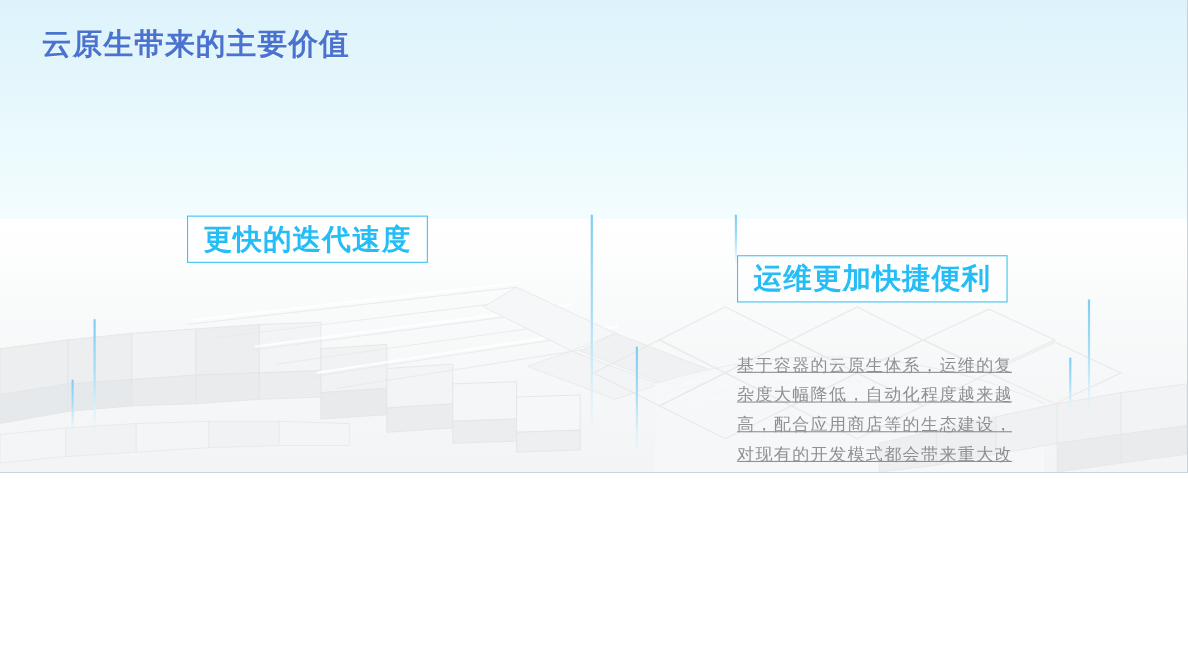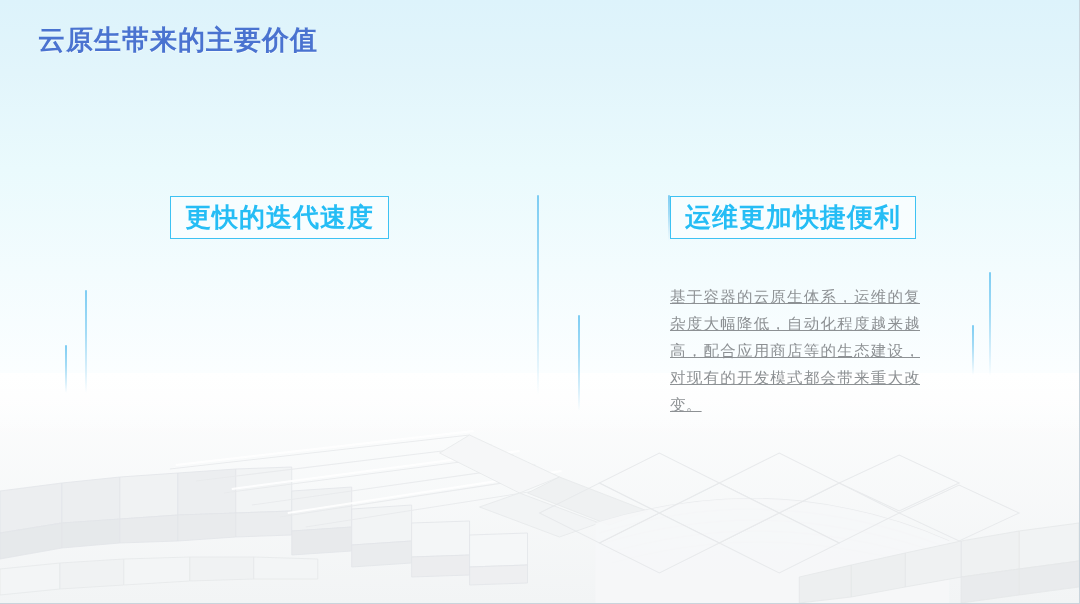--- a/index.html
+++ b/index.html
@@ -7,21 +7,21 @@
     padding: 0;
     background: #ffffff;
   }
   body {
     font-family: "Liberation Sans", "DejaVu Sans", sans-serif;
   }
 
   #slide {
     position: relative;
     width: 1080px;
-    height: 604px;
+    height: 430px;
     overflow: hidden;
     box-sizing: border-box;
     border-right: 1px solid #c9d4dc;
     border-bottom: 1px solid #c9d4dc;
     background: linear-gradient(to bottom,
         #ddf3fb 0%,
         #e2f5fb 12%,
         #eafafd 28%,
         #f3fcfe 45%,
         #fbfeff 62%,
@@ -63,21 +63,21 @@
     background: linear-gradient(to bottom, #7ecdf3 0%, #a4dcf6 42%, #dcf1fb 80%, rgba(255,255,255,0) 100%);
   }
 
   
   .column {
     position: absolute;
     top: 196px;
     width: 300px;
   }
   .column.left  { left: 170px; }
-  .column.right { left: 670px; }
+  .column.right { left: 670px; margin-top: 36px; }
 
   .col-heading {
     display: inline-block;
     box-sizing: border-box;
     border: 1.6px solid #3ec2f3;
     background: rgba(255,255,255,0.55);
     padding: 5px 14px 6px 14px;
     font-size: 26px;
     font-weight: bold;
     line-height: 30px;

